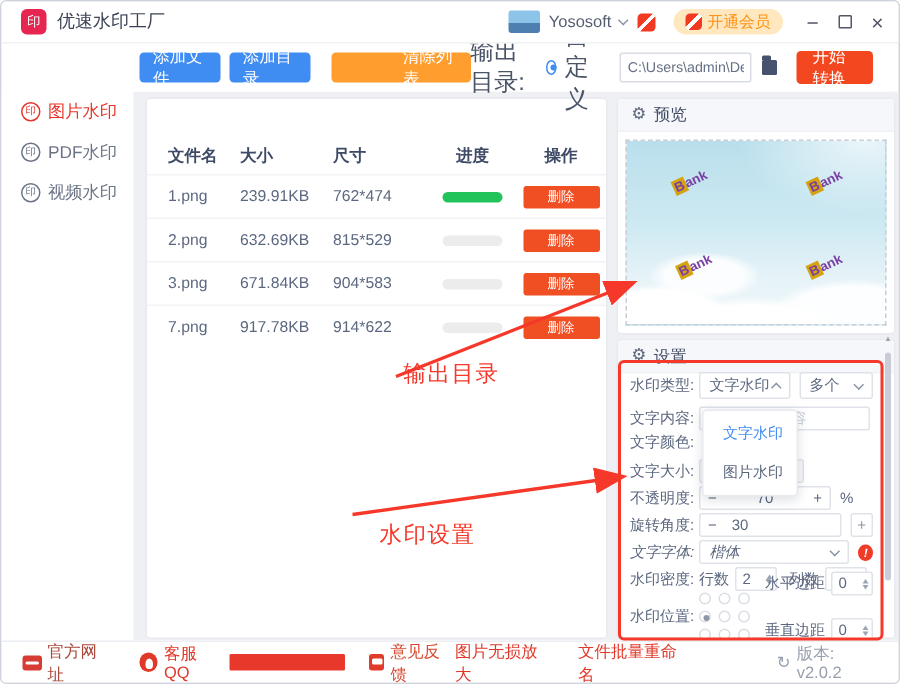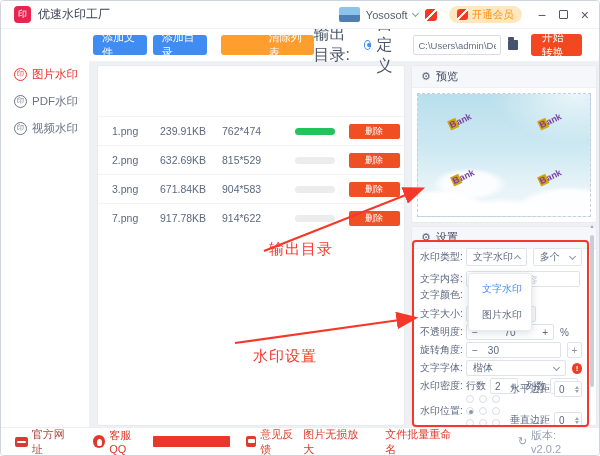--- a/index.html
+++ b/index.html
@@ -194,20 +194,27 @@
         <span class="seal">印</span>
         <span>PDF水印</span>
       </div>
       <div class="sitem s3">
         <span class="seal">印</span>
         <span>视频水印</span>
       </div>
     </div>
 
     <div class="panel fpanel">
+      <div class="frow fcols">
+        <span class="c-name">文件名</span>
+        <span class="c-size">大小</span>
+        <span class="c-dims">尺寸</span>
+        <span class="c-prog">进度</span>
+        <span class="c-op">操作</span>
+      </div>
 
       <div class="frow fr fr1">
         <span class="c-name">1.png</span>
         <span class="c-size">239.91KB</span>
         <span class="c-dims">762*474</span>
         <span class="c-prog">
             <span class="pbar full"></span>
           </span>
         <span class="c-op">
             <span class="del">删除</span>
@@ -313,21 +320,21 @@
 
       <div class="srow" style="top:115px;height:16px;">
         <span class="slabel">旋转角度:</span>
         <div class="inbox stepper" style="width:100px;">
           <span>−</span>
           <span style="margin-left:10px;">30</span>
         </div>
         <span class="plusbox">+</span>
       </div>
 
-      <div class="srow" style="top:133px;height:16px;">
+      <div class="srow" style="top:133px;height:16px;font-style:italic;">
         <span class="slabel">文字字体:</span>
         <div class="inbox sel" style="width:114px;height:16px;">
           <span>楷体</span>
           <i class="chvd"></i>
         </div>
         <span class="alert">!</span>
       </div>
 
       <div class="srow" style="top:151px;height:16px;">
         <span class="slabel">水印密度:</span>

